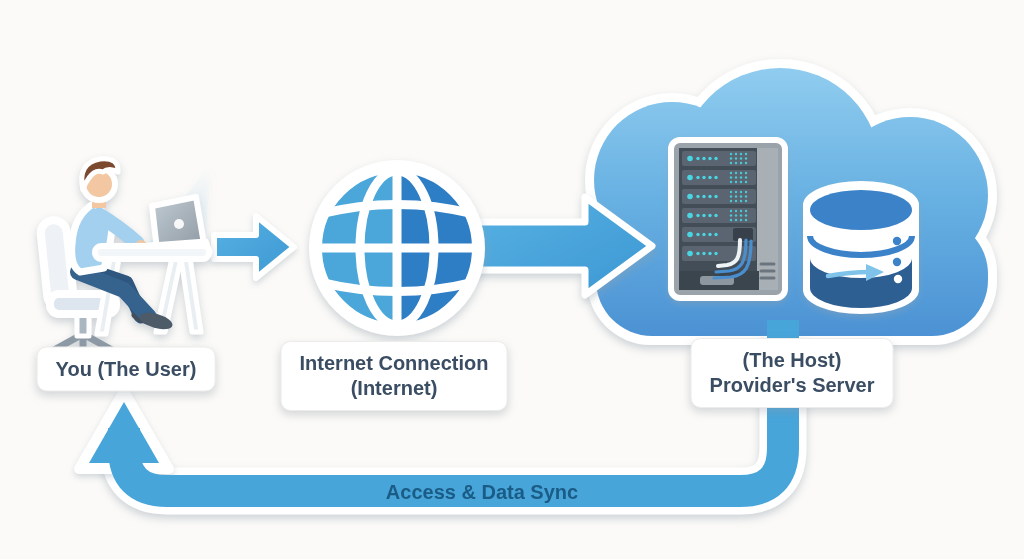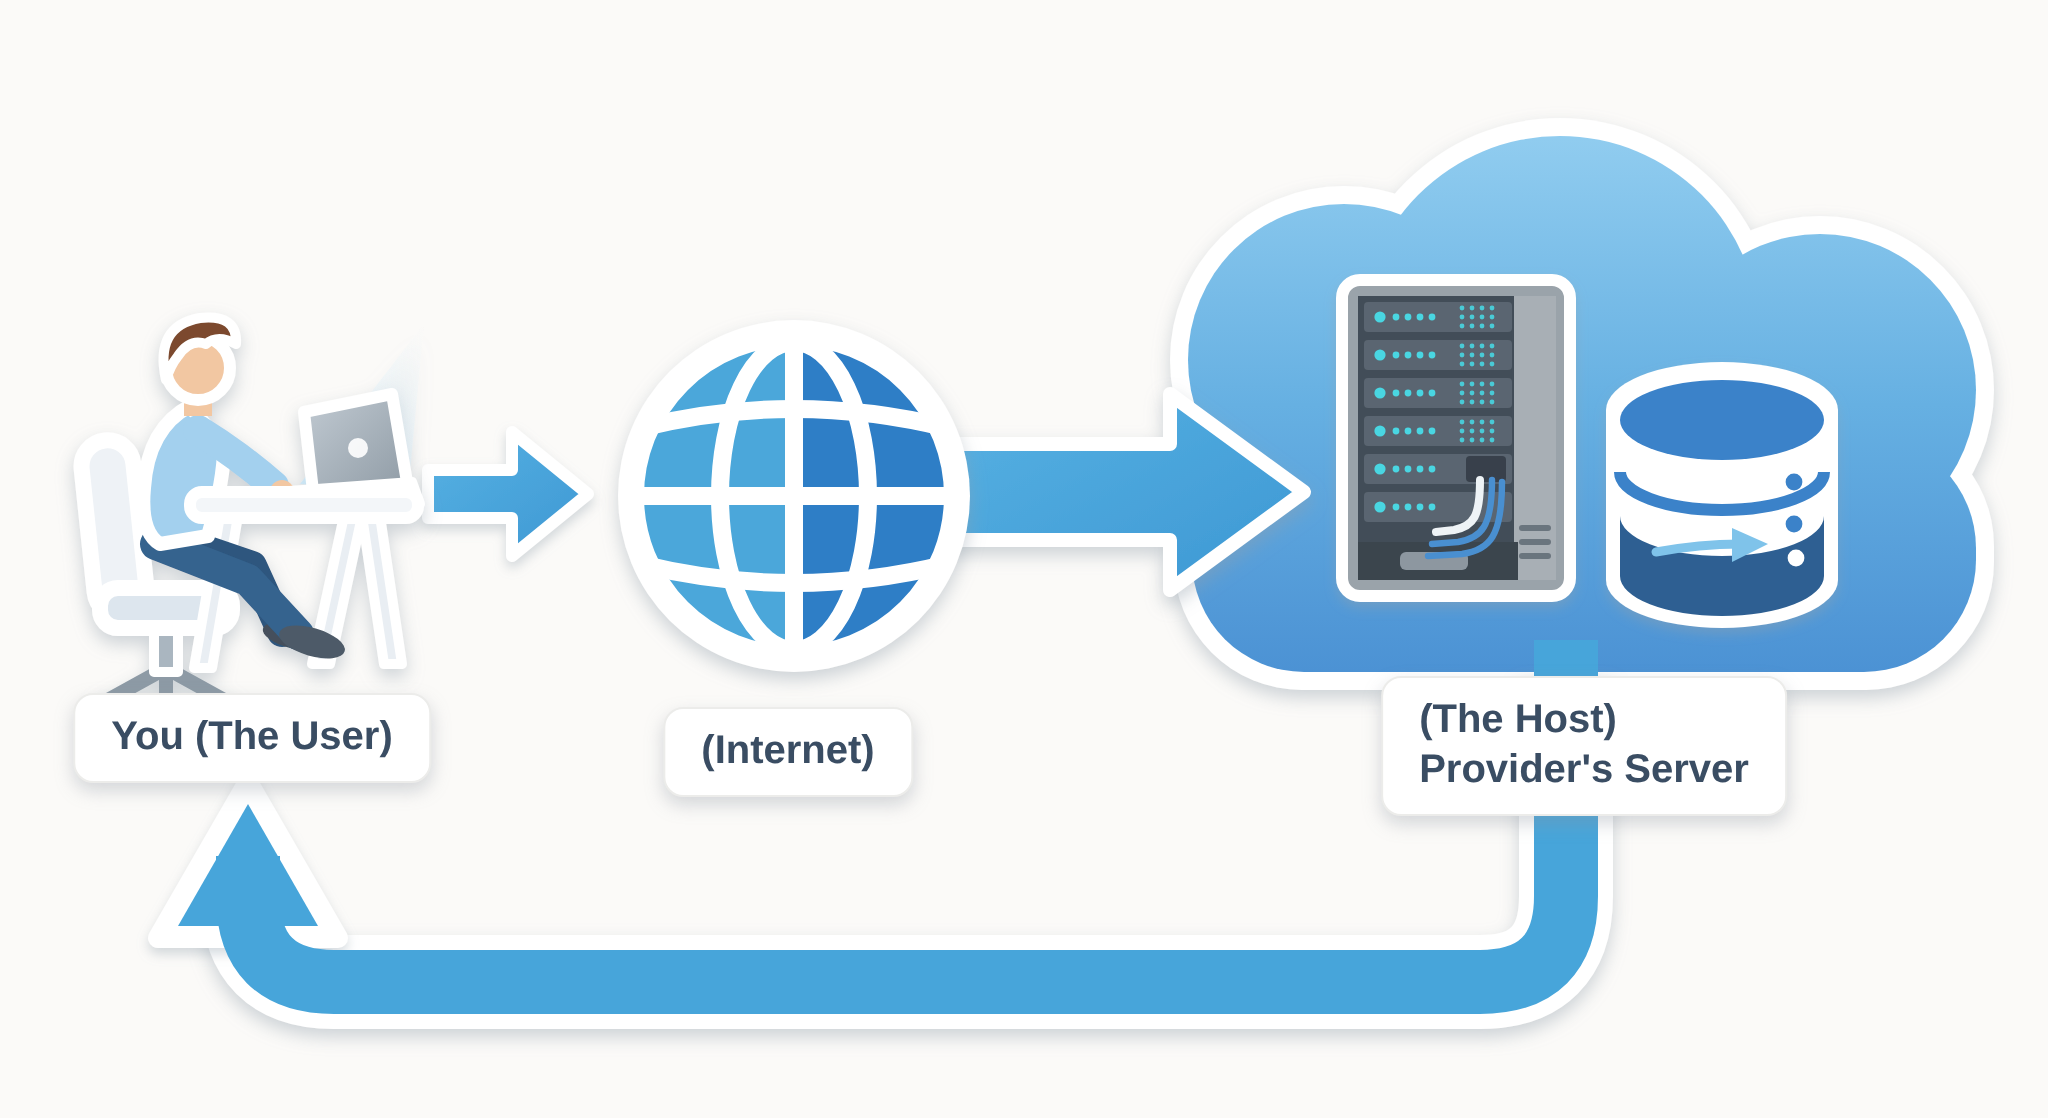--- a/index.html
+++ b/index.html
@@ -6,21 +6,21 @@
   #stage{
     position:relative;width:1024px;height:559px;overflow:hidden;
     background:#fbfaf8;
     font-family:"Liberation Sans", sans-serif;
   }
   #stage svg{position:absolute;left:0;top:0;}
   .node-label{
     position:absolute;transform:translate(-50%,-50%);
     background:#ffffff;border:1px solid #ececea;border-radius:10px;
     box-shadow:0 4px 9px rgba(140,150,160,.35);
-    padding:9px 18px;
+    padding:9px 18px;text-align:center;
     color:#3a4d63;font-weight:bold;font-size:20px;line-height:1.25;
     white-space:nowrap;
   }
   .flow-label{
     position:absolute;transform:translate(-50%,-50%);
     color:#1b5c86;font-weight:bold;font-size:20px;white-space:nowrap;
   }
 </style>
 </head>
 <body>
@@ -271,21 +271,23 @@
 
     <rect x="95" y="246" width="114" height="13" rx="6" fill="#f3f6f9" stroke="#ffffff" stroke-width="6"></rect>
   </g>
 </svg>
 
 <div class="node-label" style="left:126px;top:369px;">
   <span>You (The User)</span>
 </div>
 
 <div class="node-label" style="left:394px;top:376px;">
+  <div>Internet Connection</div>
   <div>(Internet)</div>
 </div>
 
 <div class="node-label" style="left:792px;top:373px;">
   <div>(The Host)</div>
   <div>Provider's Server</div>
 </div>
 
+<div class="flow-label" style="left:482px;top:492px;">Access &amp; Data Sync</div>
 </div>
 
 </body></html>

